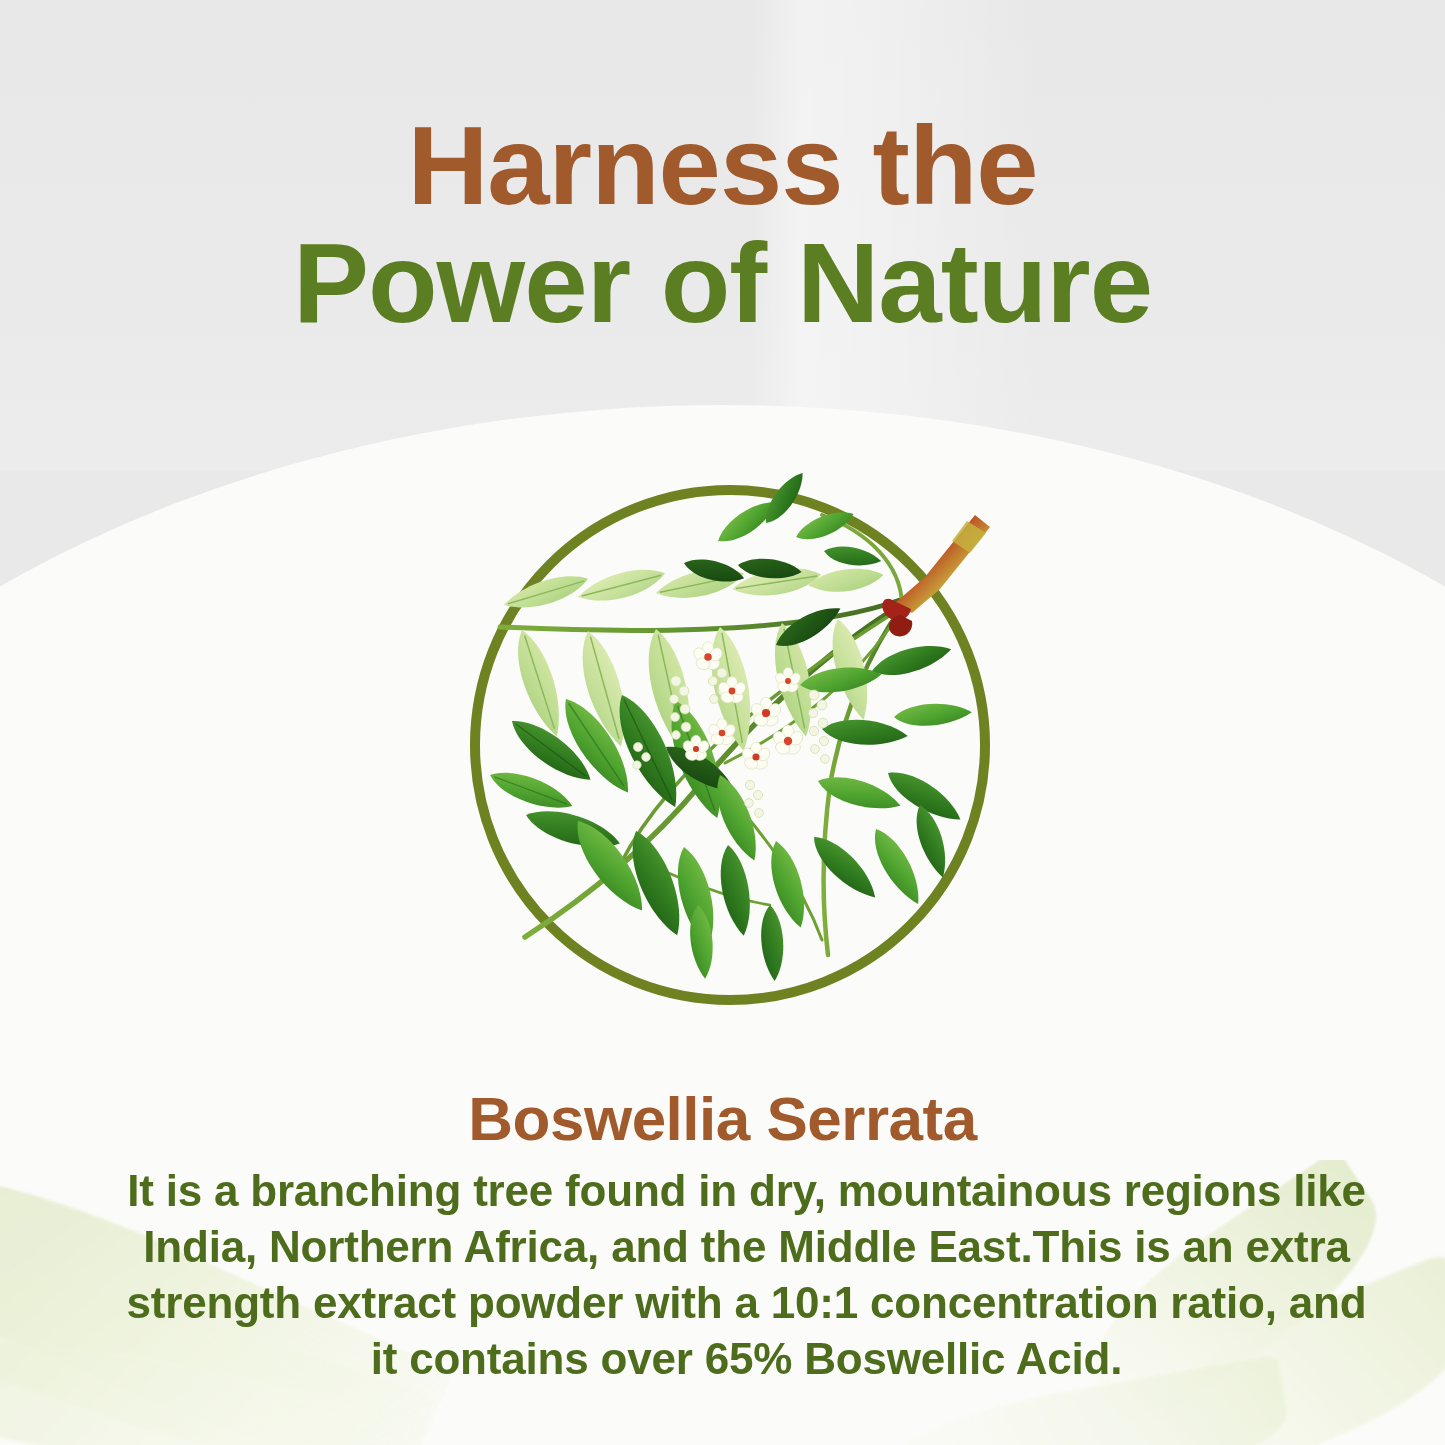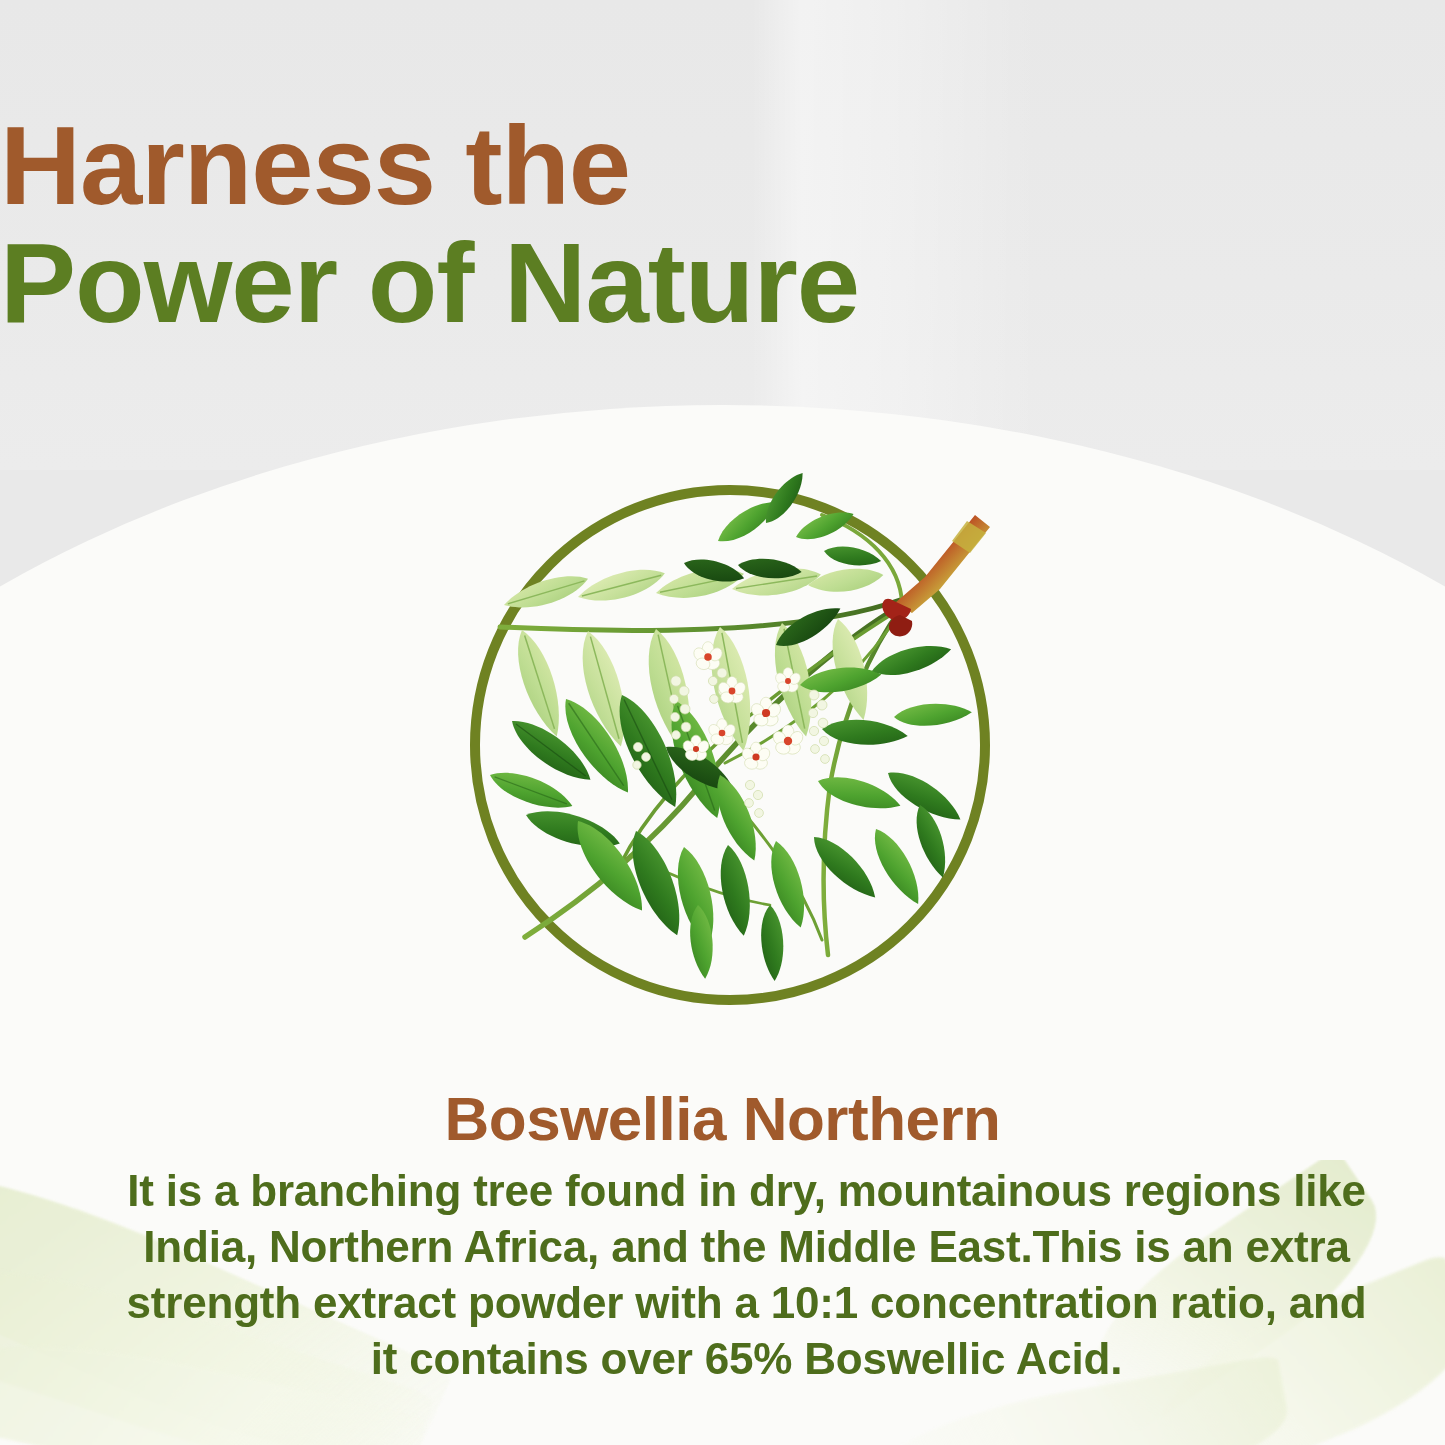--- a/index.html
+++ b/index.html
@@ -61,21 +61,21 @@
   .wm-e{ left:1150px; top:150px; width:330px; height:130px;
          background:linear-gradient(250deg,#e4ecca,#f3f6e6 62%,rgba(250,251,244,0));
          transform:rotate(-22deg); opacity:.75; filter:blur(1.5px);}
   .wm-f{ left:870px; top:230px; width:420px; height:110px;
          background:linear-gradient(250deg,#e8efd2,#f6f8ec 62%,rgba(251,251,249,0));
          transform:rotate(-10deg); opacity:.6; filter:blur(1.8px);}
 
   
   .headline{
     position:absolute; left:0; top:108px; width:1445px;
-    text-align:left; line-height:1.04; z-index:6;
+    text-align:center; line-height:1.04; z-index:6;
   }
   .hl-line{
     display:block;
     font-weight:700;
     font-size:112px;
     letter-spacing:-1px;
   }
   .hl-1{ color:#a05a2c; }
   .hl-2{ color:#5c7e22; font-size:114px; }
 
@@ -455,17 +455,17 @@
               <ellipse cx="-7.6" cy="-2.5" rx="5.4" ry="6.6" transform="rotate(288)"></ellipse>
             </g>
             <circle cx="0" cy="0" r="3.2" fill="#d8452a"></circle>
           </g>
         </g>
       </g>
     </svg>
   </div>
 
   <div class="caption">
-    <div class="sub-title">Boswellia Northern</div>
+    <div class="sub-title">Boswellia Serrata</div>
     <div class="body-copy">It is a branching tree found in dry, mountainous regions like India, Northern Africa, and the Middle East.This is an extra strength extract powder with a 10:1 concentration ratio, and it contains over 65% Boswellic Acid.</div>
   </div>
 
 </div>
 
 </body></html>

